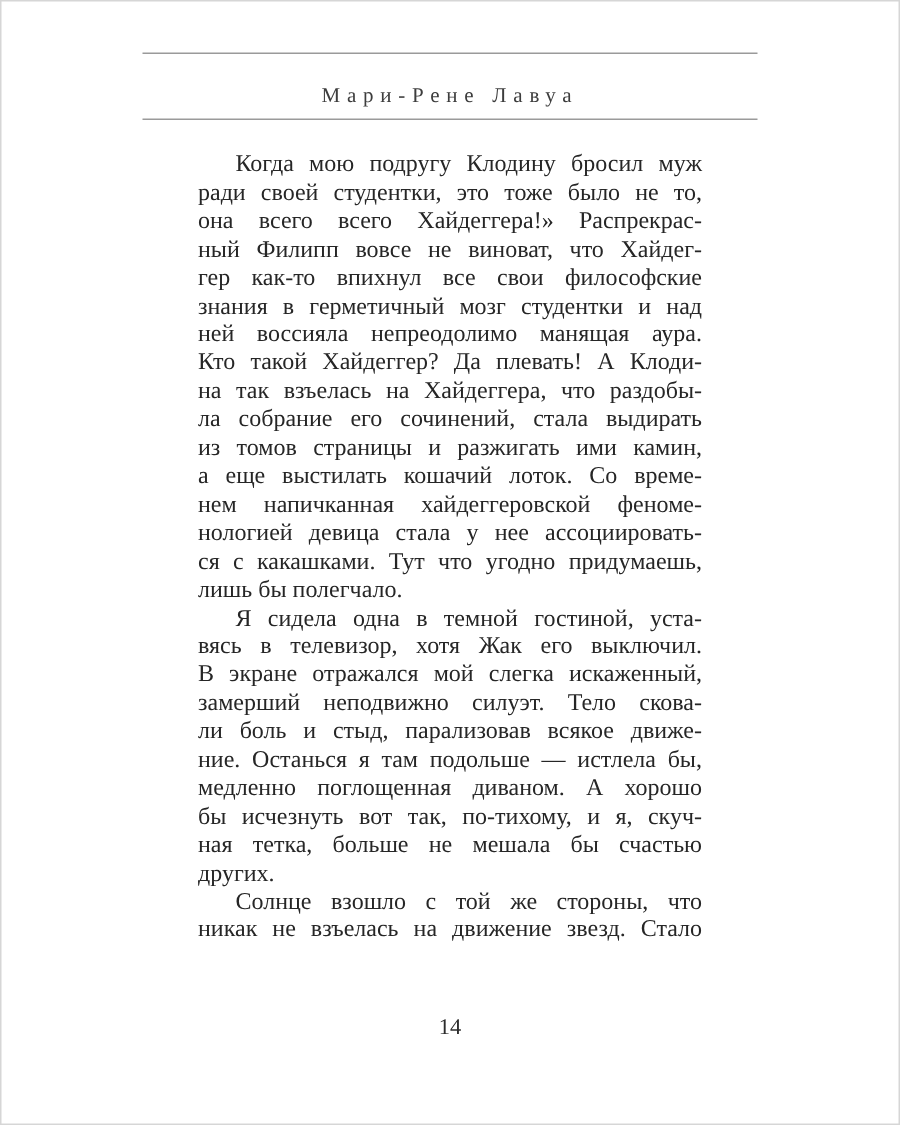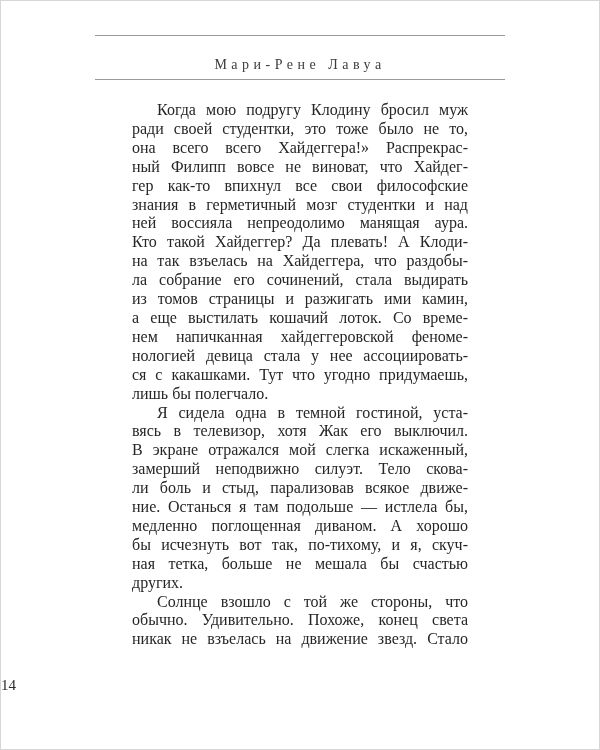--- a/index.html
+++ b/index.html
@@ -50,20 +50,21 @@
     text-indent: 25px;
   }
   .line.last {
     text-align-last: left;
   }
   .folio {
     position: absolute;
     left: 0;
     right: 0;
     top: 676px;
+    text-align: center;
     font-size: 15px;
     color: #2c2c2c;
   }
 </style>
 </head>
 <body>
 
 <div class="page">
 
   <div class="running-head">
@@ -96,20 +97,19 @@
         <div class="line">замерший неподвижно силуэт. Тело скова-</div>
         <div class="line">ли боль и стыд, парализовав всякое движе-</div>
         <div class="line">ние. Останься я там подольше — истлела бы,</div>
         <div class="line">медленно поглощенная диваном. А хорошо</div>
         <div class="line">бы исчезнуть вот так, по-тихому, и я, скуч-</div>
         <div class="line">ная тетка, больше не мешала бы счастью</div>
         <div class="line last">других.</div>
       </div>
       <div class="paragraph">
         <div class="line first">Солнце взошло с той же стороны, что</div>
-        <div class="line">обычно. Удивительно. Похоже, конец света</div>
         <div class="line">никак не взъелась на движение звезд. Стало</div>
       </div>
     </div>
 
   <div class="folio">14</div>
 
 </div>
 
 </body></html>

